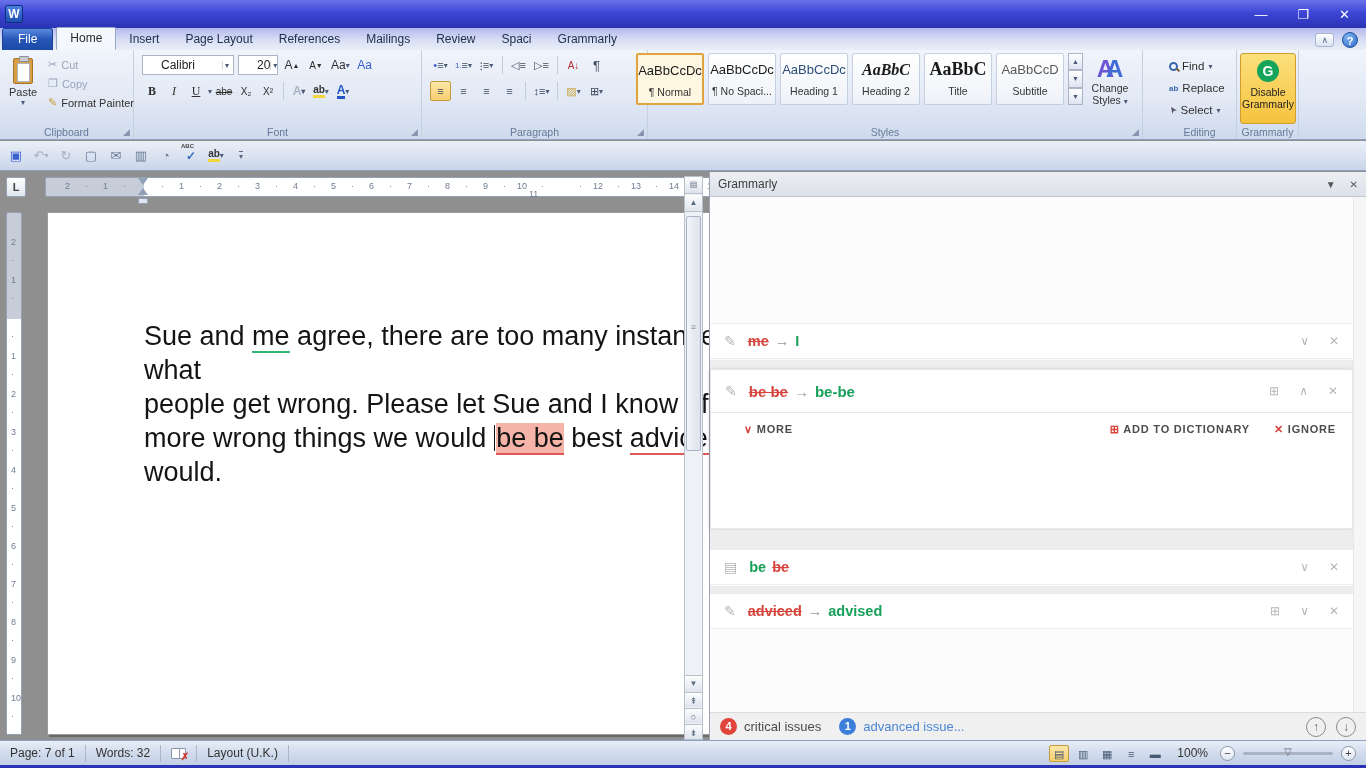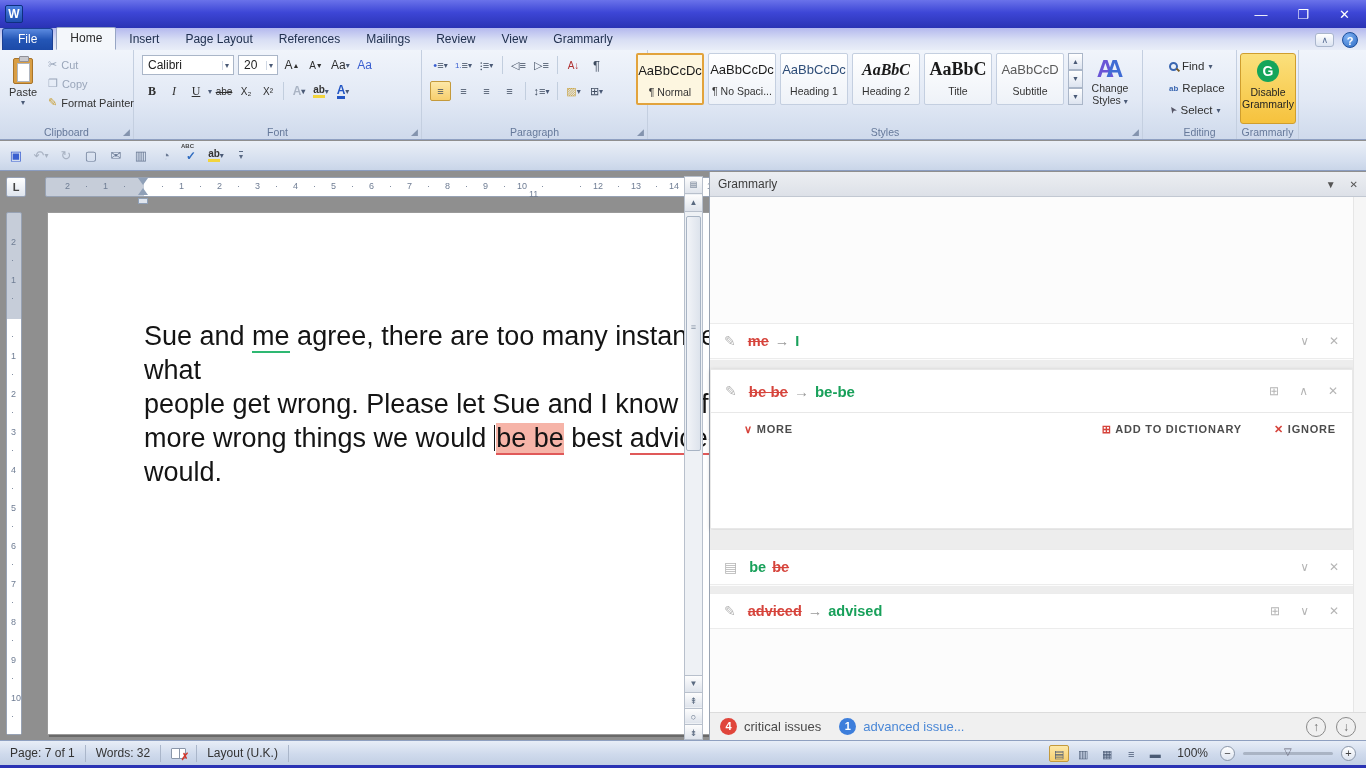--- a/index.html
+++ b/index.html
@@ -32,21 +32,21 @@
 
   
   .paste-btn{position:absolute;left:4px;top:4px;width:38px;height:70px;border:1px solid transparent;border-radius:3px;text-align:center;font-size:11px;color:#333}
   .clipicon{width:20px;height:26px;margin:3px auto 2px;background:#d99e44;border:1px solid #a8742a;border-radius:2px;position:relative}
   .clipicon::after{content:"";position:absolute;left:3px;top:4px;width:11px;height:17px;background:#fff;border:1px solid #b0b6c0}
   .clipicon::before{content:"";position:absolute;left:5px;top:-3px;width:8px;height:4px;background:#c9c9ce;border:1px solid #909098;border-radius:1px}
   .small-cmd{display:flex;align-items:center;gap:4px;font-size:11px;height:19px;padding:0 2px;white-space:nowrap}
   .dim{color:#9aa6ba}
 
   
-  .combo{background:#fff;border:1px solid #aab6c8;height:20px;display:flex;align-items:center;font-size:12px;color:#222;padding:0 2px 0 5px}
+  .combo{background:#fff;border:1px solid #aab6c8;height:20px;display:flex;align-items:center;font-size:12px;color:#222;padding:0 2px 0 18px}
   .combo .ddv{margin-left:auto;padding:0 2px;border-left:1px solid #d0d8e4}
   .btn20{min-width:20px;height:20px;border:1px solid transparent;border-radius:2px;display:inline-flex;align-items:center;justify-content:center;font-size:12px;color:#2f2f2f}
   .vsep{width:1px;height:18px;background:#c2cede;margin:0 3px}
 
   
   .pbtn{min-width:21px;height:20px;border:1px solid transparent;display:inline-flex;align-items:center;justify-content:center;font-size:11px;color:#3d4a5e}
   .pbtn.active{background:linear-gradient(#fde8a8,#f7cf6e);border:1px solid #c49a3c;border-radius:2px}
 
   
   .stylebox{width:68px;height:52px;background:linear-gradient(#fff,#eef2f8);border:1px solid #c4cfe0;border-radius:2px;text-align:center;overflow:hidden}
@@ -122,21 +122,21 @@
   .g-arr{color:#999;margin:0 6px;font-weight:400}
   .cicons-r{margin-left:auto;display:flex;gap:20px;color:#b5b5b5;font-size:12px}
   .gcard2{position:absolute;left:0;right:0;background:#fff;box-shadow:0 1px 4px rgba(0,0,0,.18);border:1px solid #e8e8e8}
   .gc2-head{height:42px;display:flex;align-items:center;padding:0 14px;font-size:15px}
   .gc2-body{padding:2px 16px 12px 33px}
   .gc2-title{font-size:16px;font-weight:700;color:#333;margin-bottom:7px}
   .gc2-text{font-size:12.5px;color:#5a5e66}
   .gc2-term{font-style:italic;font-weight:700;color:#333;background:#efefef;padding:0 2px}
   .gc2-foot{border-top:1px solid #e8e8e8;height:33px;display:flex;align-items:center;padding:0 16px 0 33px;font-size:11px;font-weight:700;letter-spacing:.8px;color:#4c4c4c}
   .red{color:#d6443c}
-  .gc2-foot .right{margin-left:auto;display:flex;gap:32px;align-items:center}
+  .gc2-foot .right{margin-left:auto;display:flex;gap:24px;align-items:center}
   .gfoot{position:absolute;left:0;right:0;bottom:0;height:28px;background:#f0f0f0;border-top:1px solid #dcdcdc;display:flex;align-items:center;padding:0 10px;font-size:13px;color:#4a4a4a;gap:7px}
   .badge{width:17px;height:17px;border-radius:50%;color:#fff;font-size:11px;font-weight:700;text-align:center;line-height:17px}
   .bred{background:#e0453b}.bblue{background:#3d7edb}
   .bluetext{color:#4a87d6}
   .gfoot .navs{margin-left:auto;display:flex;gap:10px}
   .circ{width:20px;height:20px;border:1.5px solid #8a8a8a;border-radius:50%;color:#6a6a6a;font-size:12px;text-align:center;line-height:18px}
 
   
   .status{position:absolute;left:0;right:0;bottom:0;height:28px;background:linear-gradient(180deg,#e8eef7,#cfdaec 55%,#c2cfe4);border-top:1px solid #8fa0c0;display:flex;align-items:center;font-size:12px;color:#333;border-bottom:3px solid #2a33b4}
   .sitem{padding:0 10px;display:flex;align-items:center;gap:6px;height:17px;border-right:1px solid #aab6ca}
@@ -166,21 +166,21 @@
   </div>
 
   <div class="tabrow">
     <span class="tab file">File</span>
     <span class="tab active">Home</span>
     <span class="tab">Insert</span>
     <span class="tab">Page Layout</span>
     <span class="tab">References</span>
     <span class="tab">Mailings</span>
     <span class="tab">Review</span>
-    <span class="tab">View</span>
+    <span class="tab">Spaci</span>
     <span class="tab">Grammarly</span>
   </div>
   <div class="tabrow-right">
     <span class="collapse-btn">∧</span>
     <span class="help-btn">?</span>
   </div>
 
   <div class="ribbon">
 
     <div class="group" style="left:0;width:134px">

